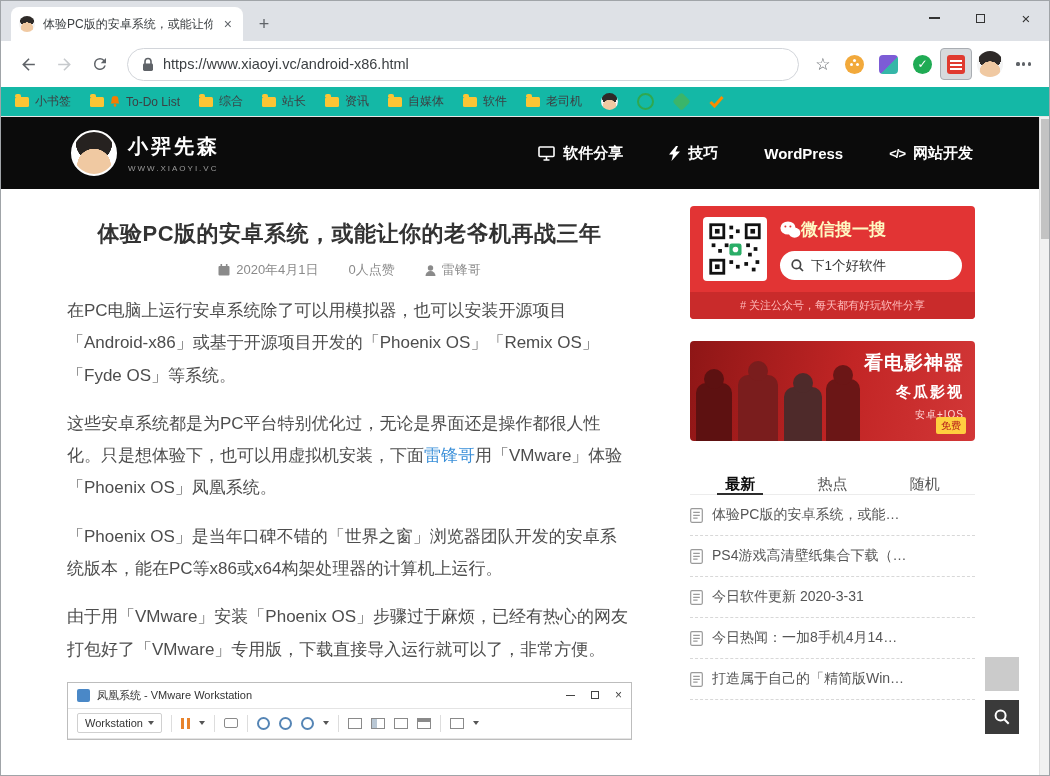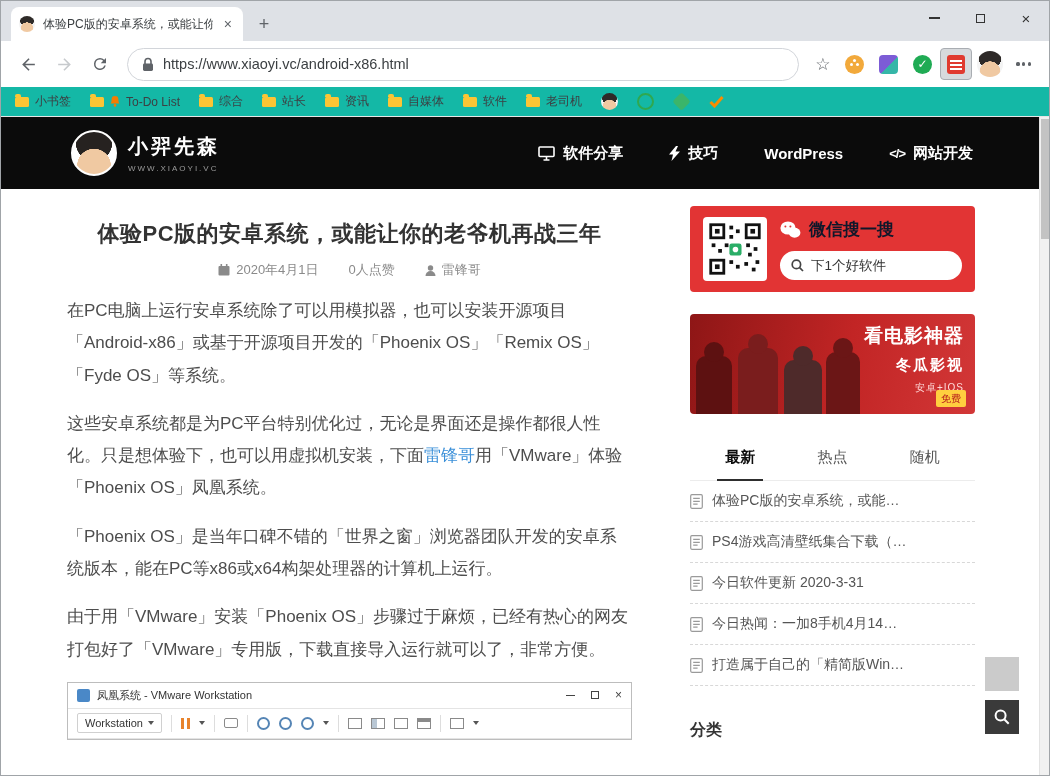--- a/index.html
+++ b/index.html
@@ -104,39 +104,39 @@
   .vmi-square{width:14px;height:11px;border:1.5px solid #8a8a8a}
   .vmi-split{width:14px;height:11px;border:1.5px solid #8a8a8a;background:linear-gradient(90deg,#b9c7d4 0 45%,#fff 45%)}
   .vmi-console{width:14px;height:11px;border:1.5px solid #8a8a8a;border-top-width:4px}
 
   
   .sidebar{width:285px;flex:none;padding-top:17px}
   .wechat{background:#e23434;border-radius:4px;overflow:hidden}
   .wechat-main{display:flex;align-items:center;gap:13px;padding:11px 13px;height:86px}
   .qr{width:64px;height:64px;background:#fff;border-radius:4px;display:flex;align-items:center;justify-content:center;flex:none}
   .wechat-right{flex:1;min-width:0}
-  .wechat-title{display:flex;align-items:center;gap:8px;color:#0f172a;font-size:17px;font-weight:bold}
+  .wechat-title{display:flex;align-items:center;color:#fef9c3;font-size:17px;font-weight:bold}
   .wechat-search{margin-top:10px;height:29px;background:#fff;border-radius:15px;display:flex;align-items:center;gap:7px;
      padding:0 11px;font-size:13.5px;color:#333}
   .wechat-footer{height:27px;background:#c92b2b;color:#ffb9b9;font-size:11px;display:flex;align-items:center;justify-content:center}
 
   .movie{margin-top:22px;height:100px;border-radius:4px;position:relative;overflow:hidden;
      background:linear-gradient(100deg,#8e1616 0,#c22525 55%,#d23737 100%)}
   .person{position:absolute;bottom:-8px;border-radius:10px 10px 0 0}
   .person::before{content:"";position:absolute;top:-14px;left:50%;transform:translateX(-50%);
      width:20px;height:20px;border-radius:50%;background:inherit}
   .movie-text{position:absolute;right:11px;top:9px;text-align:right;color:#fff}
   .movie-title{font-size:19px;font-weight:bold;letter-spacing:1px}
   .movie-name{font-size:15px;font-weight:bold;margin-top:7px;letter-spacing:2px}
   .movie-plat{font-size:10px;margin-top:6px;color:#ffd8d8;letter-spacing:1px}
   .movie-badge{position:absolute;right:9px;bottom:7px;background:#ffcf3f;color:#b71c1c;font-size:10px;font-weight:normal;
      padding:1.5px 5px;border-radius:2px}
 
   .side-tabs{display:flex;margin-top:34px;border-bottom:1px solid #ececec;padding:0 4px}
-  .side-tab{flex:1;text-align:center;font-size:15px;color:#555;padding-bottom:13px;position:relative}
+  .side-tab{flex:1;text-align:center;font-size:15px;color:#555;position:relative}
   .side-tab.active{color:#0d0d0d;font-weight:bold}
   .side-tab.active::after{content:"";position:absolute;left:50%;transform:translateX(-50%);bottom:-1px;width:46px;height:2px;background:#2e2e2e}
 
   .post{display:flex;align-items:center;gap:9px;height:41px;border-bottom:1px dashed #d8d8d8;font-size:14px;color:#555}
   .post-text{flex:1;white-space:nowrap;overflow:hidden}
   .cat-heading{margin-top:34px;font-size:16px;font-weight:bold;color:#333}
 
   
   .fab-top{position:absolute;right:30px;top:540px;width:34px;height:34px;background:#cbcbcb}
   .fab-search{position:absolute;right:30px;top:583px;width:34px;height:34px;background:#3a3a3a;
@@ -413,20 +413,21 @@
                 </div>
                 <div class="wechat-search">
                   <svg width="13" height="13" viewBox="0 0 13 13">
                     <circle cx="5.4" cy="5.4" r="4.2" stroke="#444" stroke-width="1.7" fill="none"></circle>
                     <path d="M8.6 8.6l3.4 3.4" stroke="#444" stroke-width="1.7"></path>
                   </svg>
                   <span>下1个好软件</span>
                 </div>
               </div>
             </div>
+            <div class="wechat-footer"># 关注公众号，每天都有好玩软件分享</div>
           </div>
 
           <div class="movie">
             <span class="person" style="left:6px;width:36px;height:66px;background:#5d1111"></span>
             <span class="person" style="left:48px;width:40px;height:74px;background:#7a1d1d"></span>
             <span class="person" style="left:94px;width:38px;height:62px;background:#4e2a2a"></span>
             <span class="person" style="left:136px;width:34px;height:70px;background:#6b1616"></span>
             <div class="movie-text">
               <div class="movie-title">看电影神器</div>
               <div class="movie-name">冬瓜影视</div>
@@ -472,21 +473,20 @@
             </div>
             <div class="post">
               <svg width="13" height="15" viewBox="0 0 13 15">
                 <rect x="0.7" y="0.7" width="11.6" height="13.6" rx="1.2" stroke="#9a9a9a" fill="none" stroke-width="1.2"></rect>
                 <path d="M3.2 4.4h6.6M3.2 7.3h6.6M3.2 10.2h4.4" stroke="#9a9a9a" stroke-width="1.2"></path>
               </svg>
               <span class="post-text">打造属于自己的「精简版Win…</span>
             </div>
           </div>
 
-          <div class="cat-heading">分类</div>
         </div>
       </div>
     </div>
 
     <div class="fab-top"></div>
     <div class="fab-search">
       <svg width="16" height="16" viewBox="0 0 16 16">
         <circle cx="6.6" cy="6.6" r="5" stroke="#fff" stroke-width="2" fill="none"></circle>
         <path d="M10.5 10.5l4.2 4.2" stroke="#fff" stroke-width="2"></path>
       </svg>

